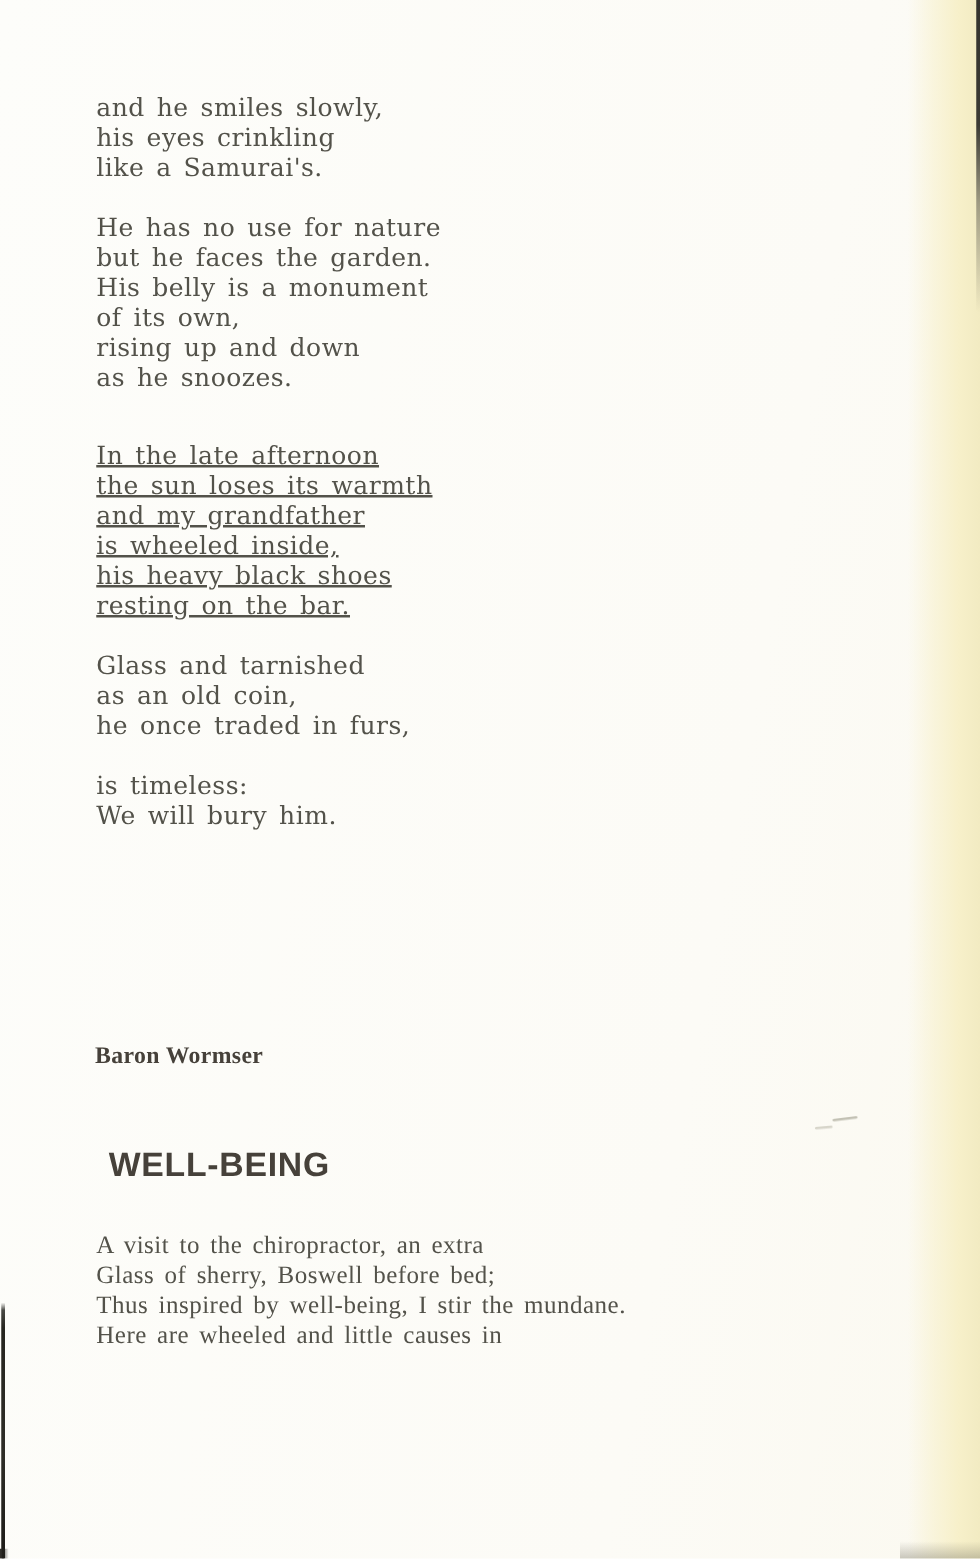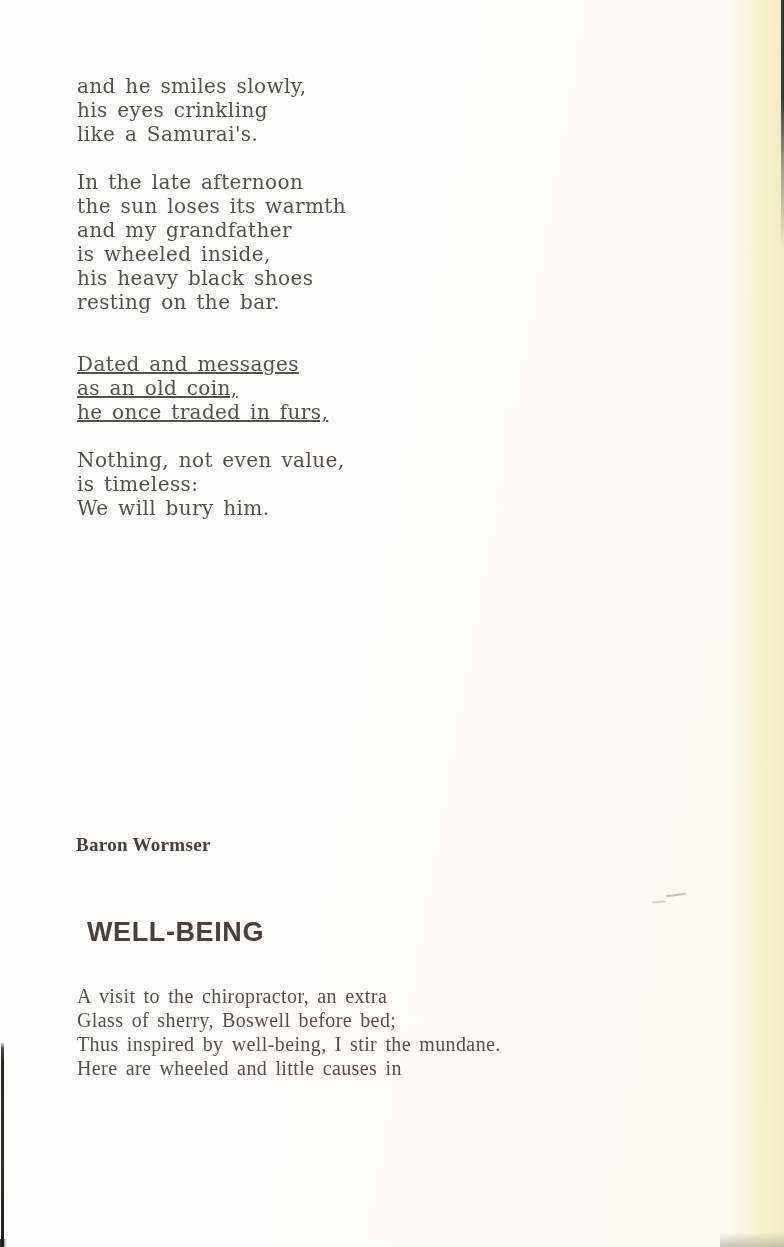--- a/index.html
+++ b/index.html
@@ -162,34 +162,41 @@
   <div class="corner-nub"></div>
   <div class="smudge"></div>
 
   <div class="poem poem-first">
       <div class="stanza">
         <div class="line">and he smiles slowly,</div>
         <div class="line">his eyes crinkling</div>
         <div class="line">like a Samurai's.</div>
       </div>
       <div class="stanza">
+        <div class="line">He has no use for nature</div>
+        <div class="line">but he faces the garden.</div>
+        <div class="line">His belly is a monument</div>
+        <div class="line">of its own,</div>
+        <div class="line">rising up and down</div>
+        <div class="line">as he snoozes.</div>
+      </div>
+      <div class="stanza">
         <div class="line">In the late afternoon</div>
         <div class="line">the sun loses its warmth</div>
         <div class="line">and my grandfather</div>
         <div class="line">is wheeled inside,</div>
         <div class="line">his heavy black shoes</div>
         <div class="line">resting on the bar.</div>
       </div>
       <div class="stanza">
-        <div class="line">Dated and messages</div>
+        <div class="line">Glass and tarnished</div>
         <div class="line">as an old coin,</div>
         <div class="line">he once traded in furs,</div>
       </div>
       <div class="stanza">
-        <div class="line">Nothing, not even value,</div>
         <div class="line">is timeless:</div>
         <div class="line">We will bury him.</div>
       </div>
     </div>
 
   <h2 class="author-heading">Baron Wormser</h2>
 
   <h3 class="title-heading">WELL-BEING</h3>
 
   <div class="poem poem-second">

